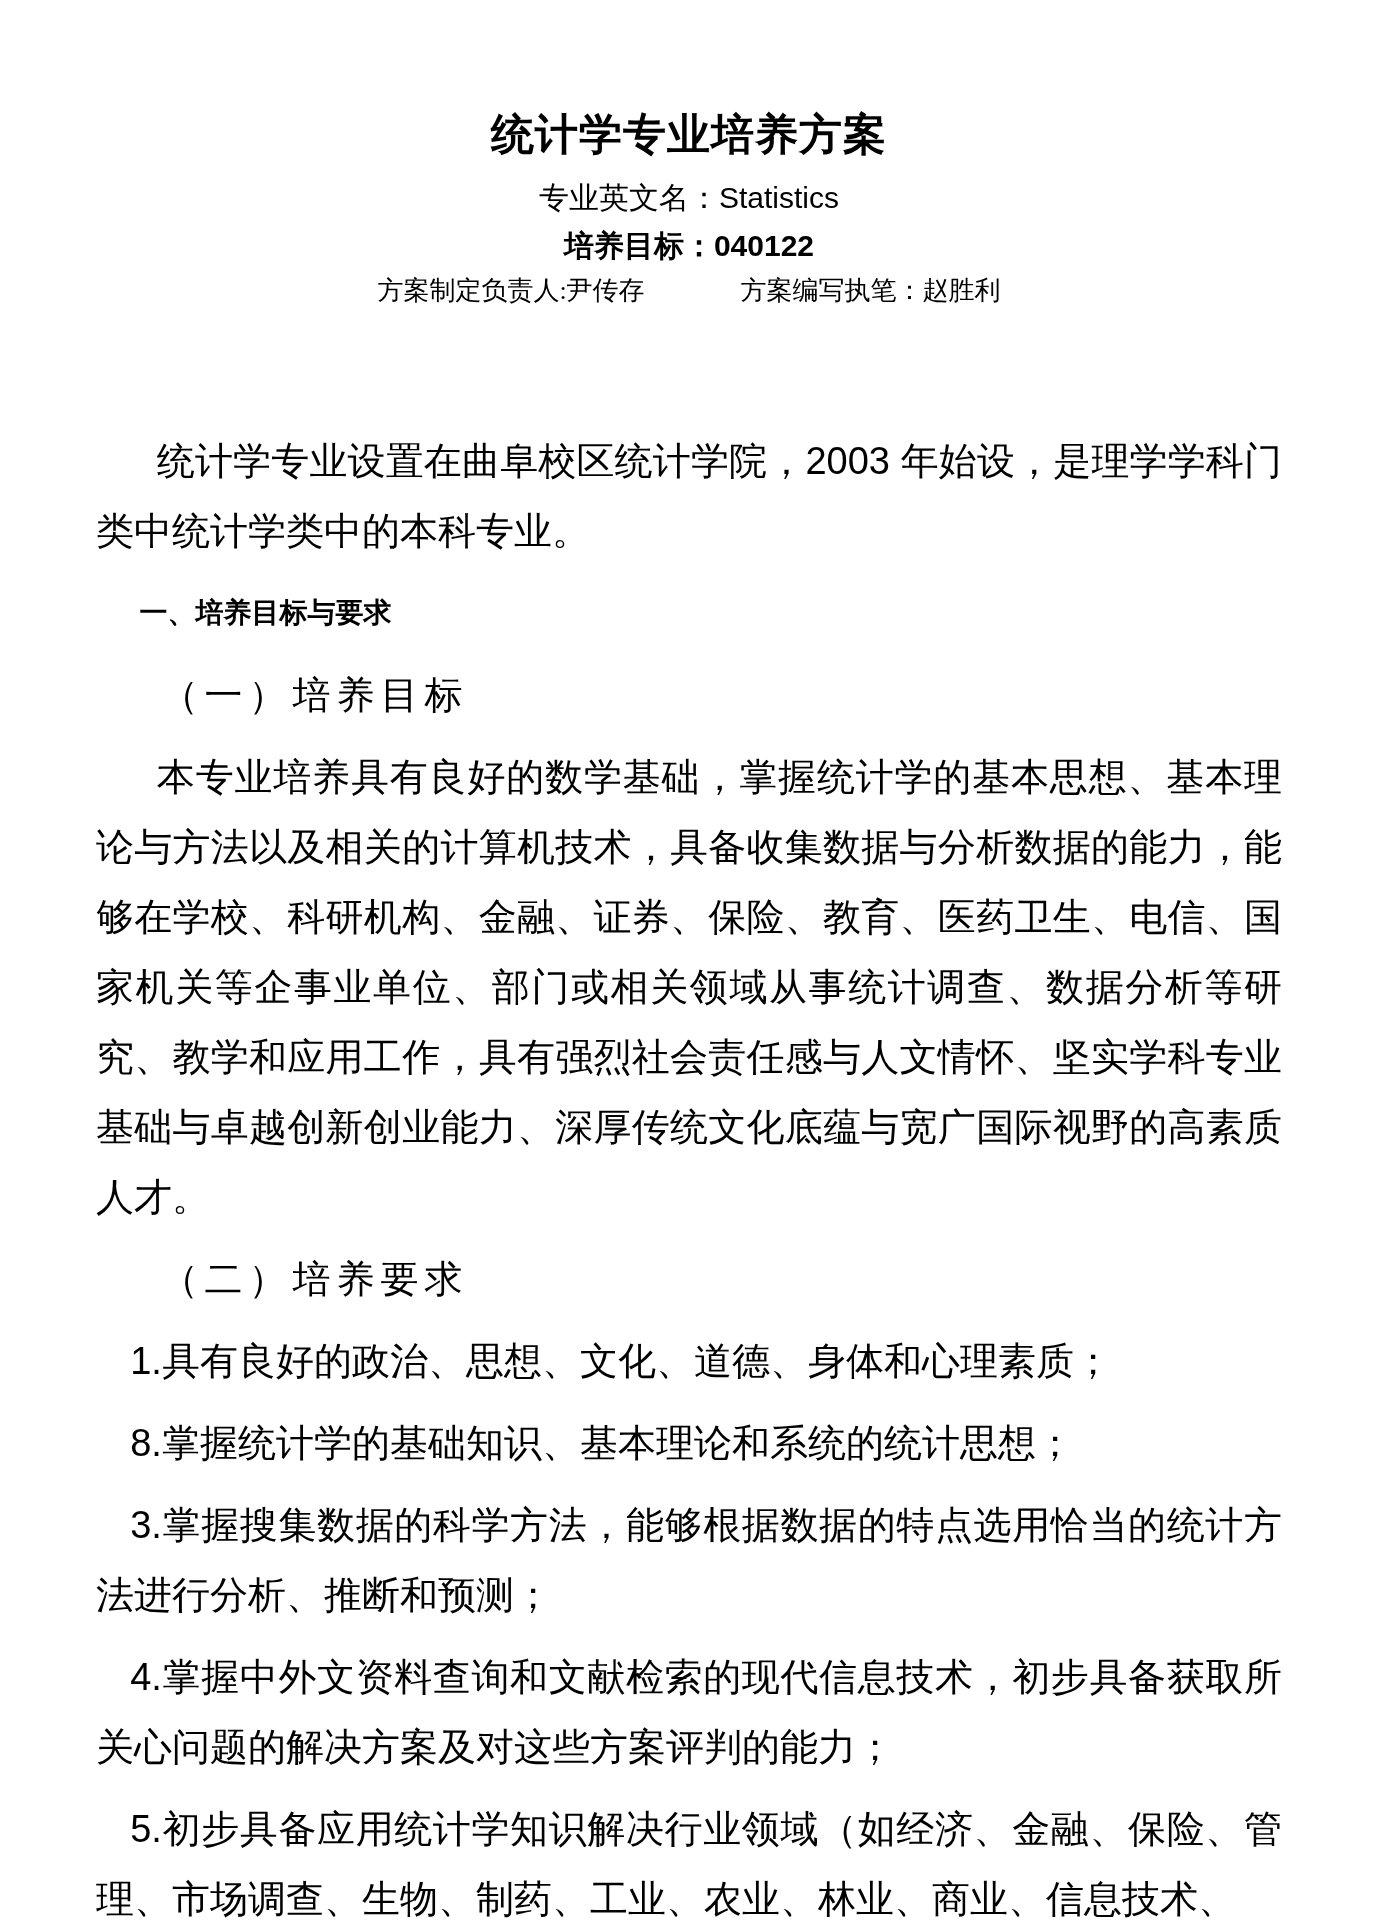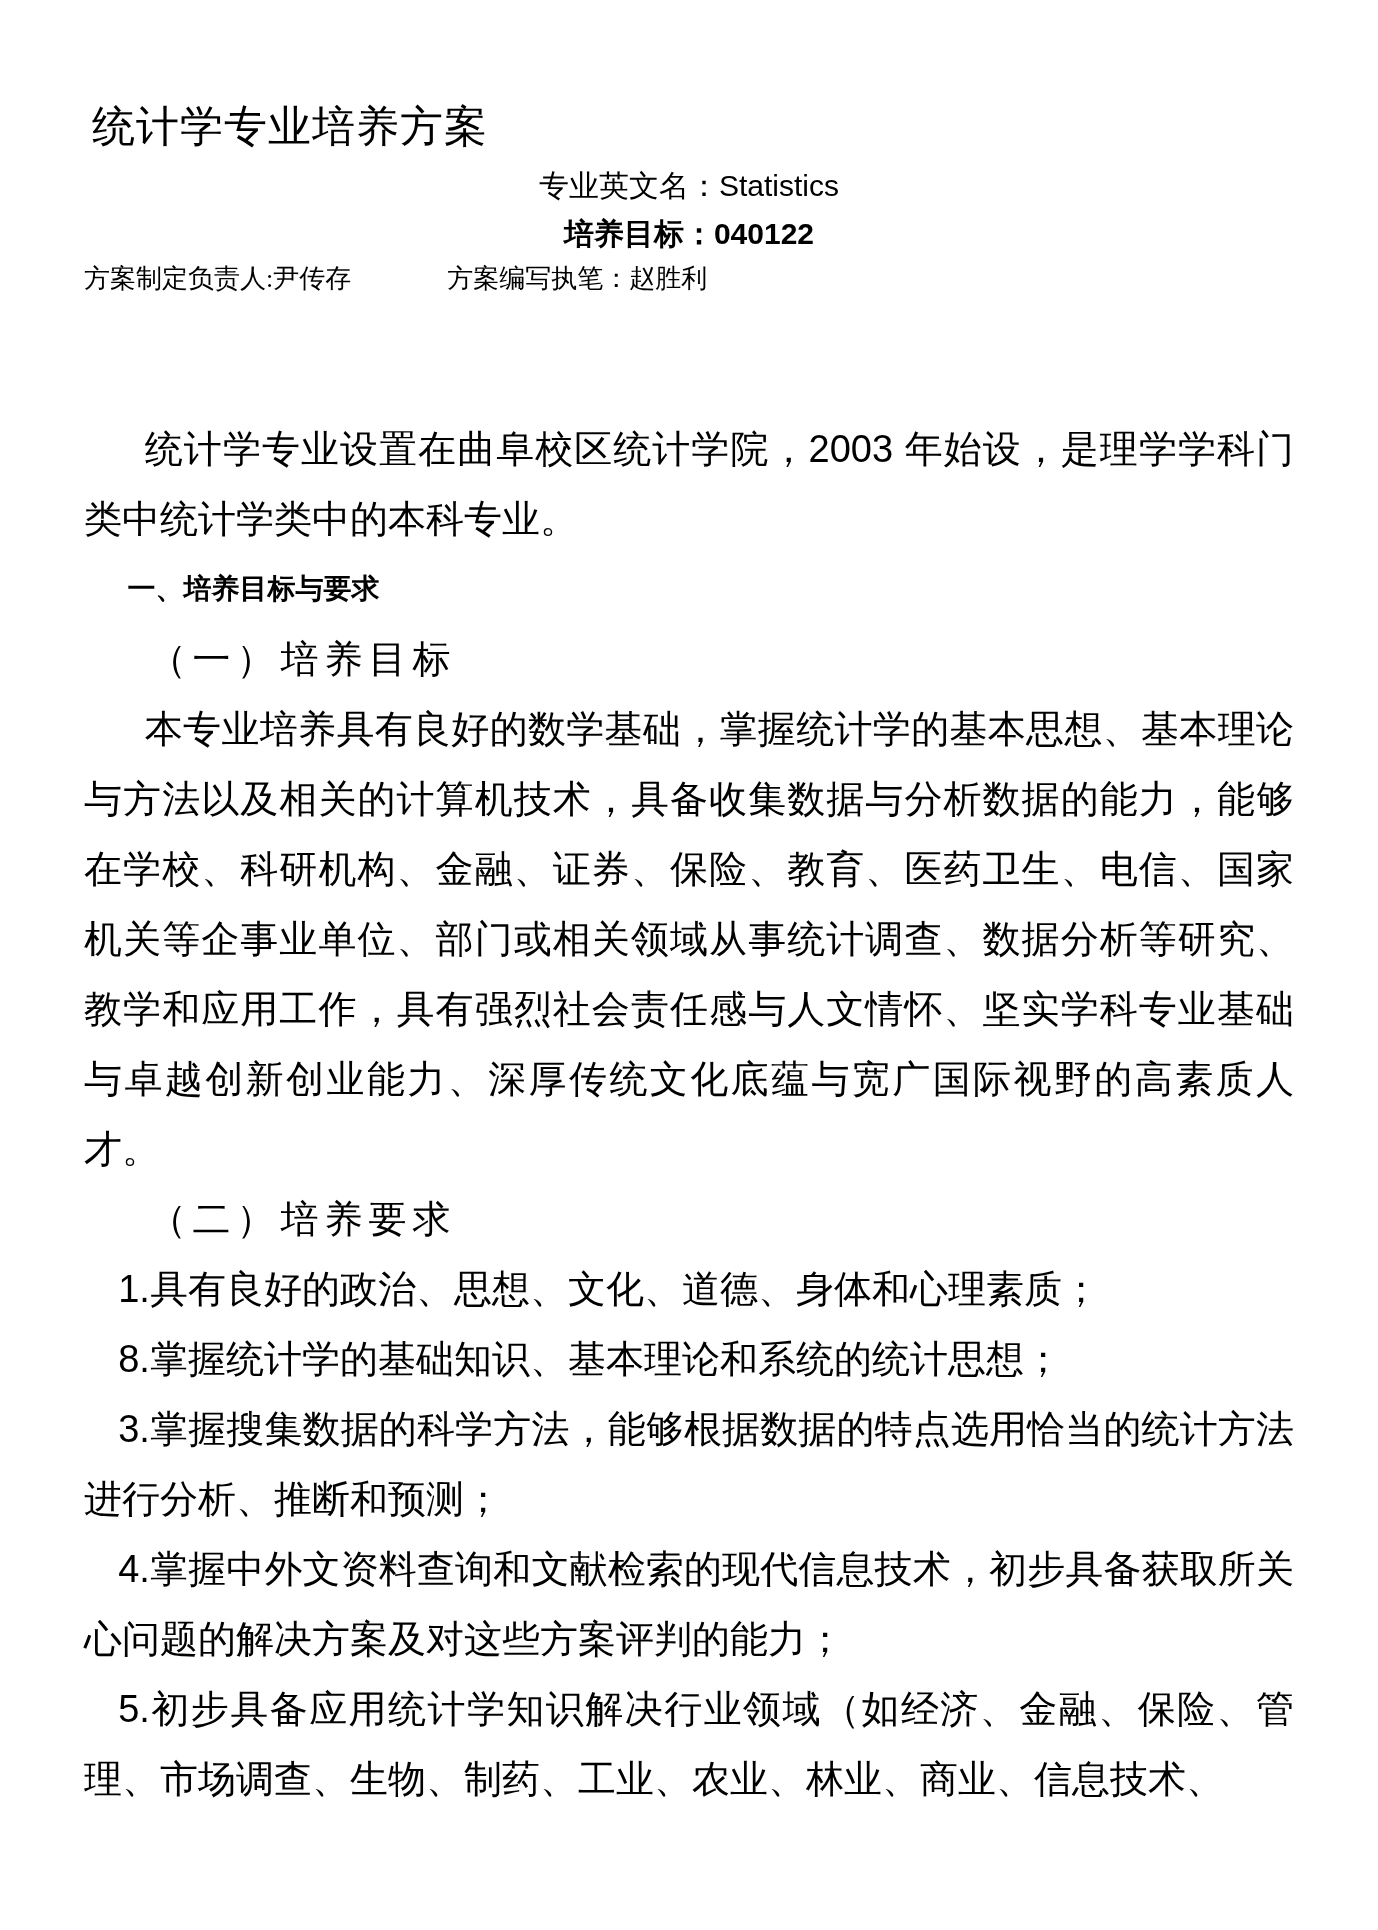--- a/index.html
+++ b/index.html
@@ -11,56 +11,57 @@
     background: #ffffff;
     color: #000000;
     box-sizing: border-box;
     padding: 88px 84px 0 84px;
     font-family: "Liberation Sans", sans-serif;
     overflow: hidden;
   }
 
   
   .doc-title {
-    margin: 8px;
-    text-align: left;
+    margin: 16px;
+    text-align: center;
     font-size: 43px;
     line-height: 60px;
-    font-weight: normal;
+    font-weight: bold;
     letter-spacing: 1px;
   }
   .doc-subtitle {
     margin: 12px 0 0 0;
     text-align: center;
     font-size: 30px;
     line-height: 36px;
   }
   .doc-subtitle .label-kai {
     font-family: "Liberation Serif", serif;
   }
   .doc-subtitle.code-line { font-weight: bold; }
   .doc-authors {
     margin: 10px 0 0 0;
     text-align: center;
     font-size: 26px;
     line-height: 34px;
     font-family: "Liberation Serif", serif;
     display: flex;
+    justify-content: center;
     gap: 96px;
   }
 
   
   .content {
     margin-top: 118px;
     font-size: 38px;
     line-height: 70px;
     text-align: justify;
   }
   .content p, .content h2, .content h3 {
-    margin: 0;
+    margin: 12px;
     padding: 0;
   }
   .para { text-indent: 1.6em; }
   .item { text-indent: 0.9em; }
   .sec-heading {
     font-size: 28px;
     font-weight: bold;
     text-indent: 1.55em;
     text-align: left;
   }

